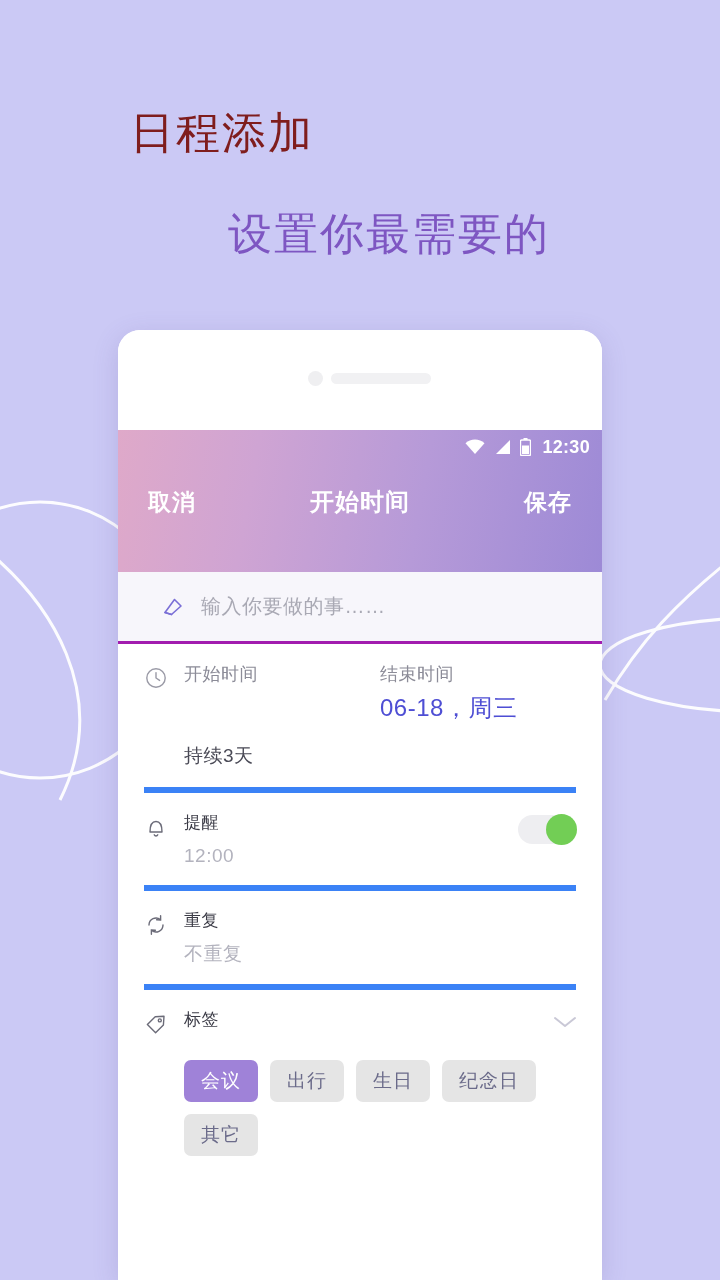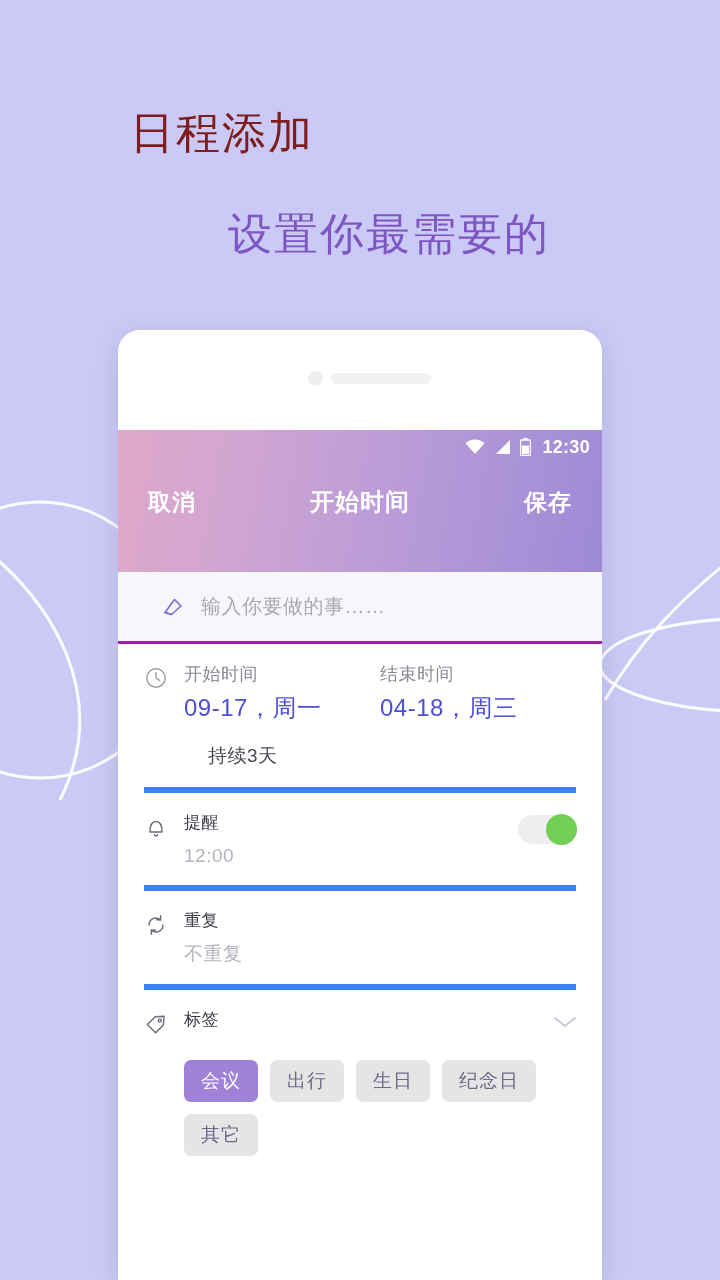--- a/index.html
+++ b/index.html
@@ -122,21 +122,21 @@
   .lbl {
     font-size: 18px; color: #8c8c98; letter-spacing: .5px;
     line-height: 1.15;
   }
   .val-date {
     font-size: 24px; color: #4e4ed4; letter-spacing: .5px;
     margin-top: 9px; line-height: 1.15;
   }
   .duration {
     font-size: 19px; color: #4a4a56; letter-spacing: .5px;
-    margin-top: 22px; margin-left: 64px;
+    margin-top: 22px; margin-left: 40px;
   }
 
   .item-title {
     font-size: 17px; color: #3b3b46; letter-spacing: .5px;
     line-height: 1.2;
   }
   .item-sub {
     font-size: 19px; color: #b3b3be; letter-spacing: .5px;
     margin-top: 11px; line-height: 1.2;
   }
@@ -234,25 +234,24 @@
           <span class="row-ic">
             <svg width="24" height="24" viewBox="0 0 24 24" fill="none" stroke="#9a9aa6" stroke-width="1.4">
               <circle cx="12" cy="12" r="9.2"></circle>
               <path d="M12 6.6 L12 12 L15.6 14.4" stroke-linecap="round"></path>
             </svg>
           </span>
           <div class="row-body">
             <div class="time-cols">
               <div class="time-col">
                 <div class="lbl">开始时间</div>
-                <div class="val-date">09-17，周一</div>
               </div>
               <div class="time-col">
                 <div class="lbl">结束时间</div>
-                <div class="val-date">04-18，周三</div>
+                <div class="val-date">06-18，周三</div>
               </div>
             </div>
           </div>
         </div>
         <div class="duration">持续3天</div>
       </div>
     </div>
 
     <div class="row">
       <div class="row-inner">

